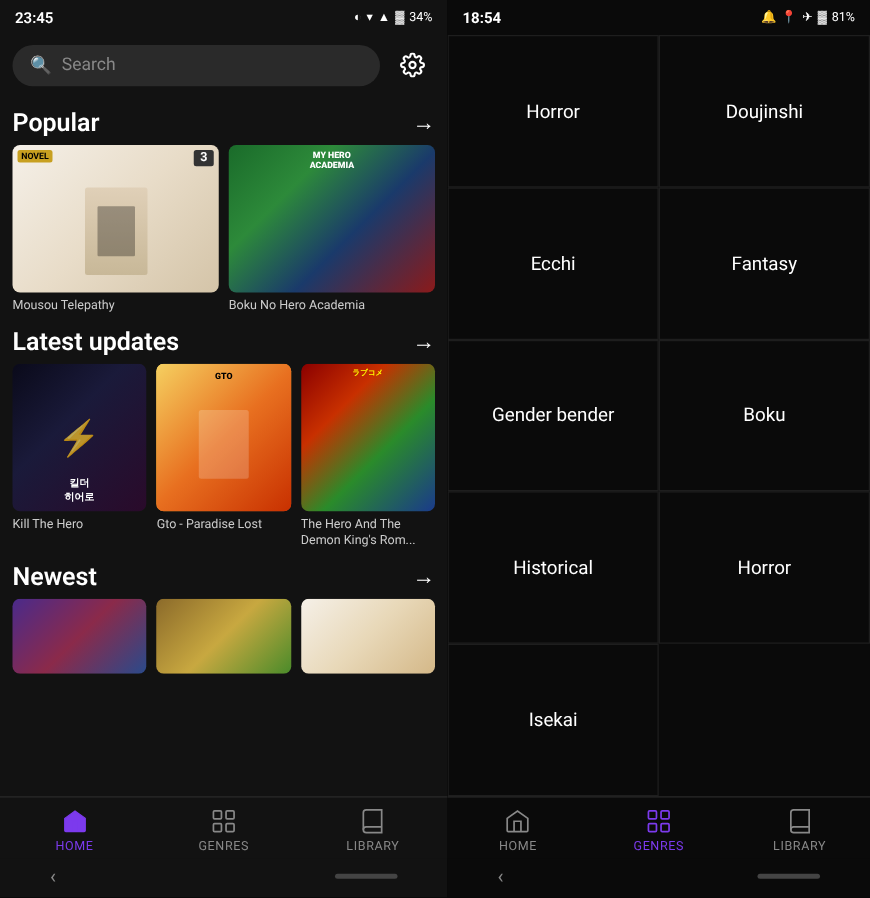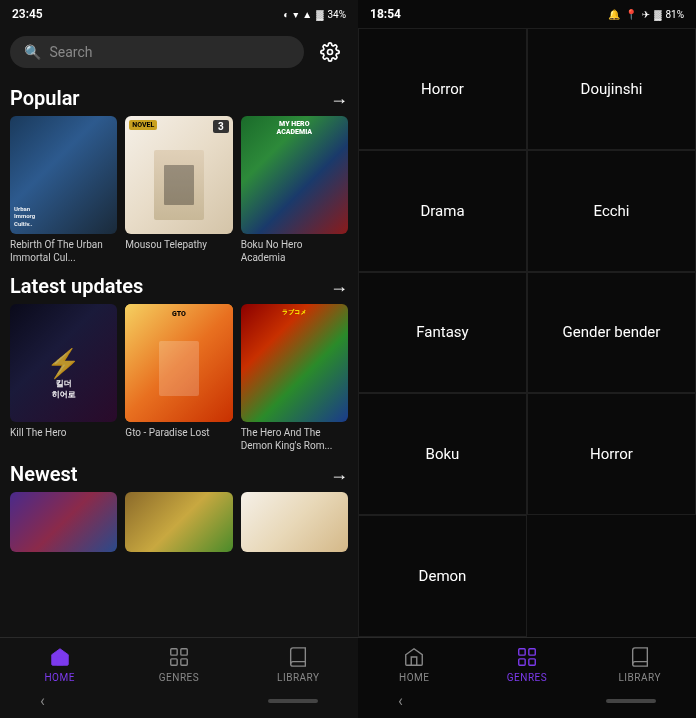--- a/index.html
+++ b/index.html
@@ -300,26 +300,20 @@
         <path d="M19.4 15a1.65 1.65 0 0 0 .33 1.82l.06.06a2 2 0 0 1-2.83 2.83l-.06-.06a1.65 1.65 0 0 0-1.82-.33 1.65 1.65 0 0 0-1 1.51V21a2 2 0 0 1-4 0v-.09A1.65 1.65 0 0 0 9 19.4a1.65 1.65 0 0 0-1.82.33l-.06.06a2 2 0 0 1-2.83-2.83l.06-.06A1.65 1.65 0 0 0 4.68 15a1.65 1.65 0 0 0-1.51-1H3a2 2 0 0 1 0-4h.09A1.65 1.65 0 0 0 4.6 9a1.65 1.65 0 0 0-.33-1.82l-.06-.06a2 2 0 0 1 2.83-2.83l.06.06A1.65 1.65 0 0 0 9 4.68a1.65 1.65 0 0 0 1-1.51V3a2 2 0 0 1 4 0v.09a1.65 1.65 0 0 0 1 1.51 1.65 1.65 0 0 0 1.82-.33l.06-.06a2 2 0 0 1 2.83 2.83l-.06.06A1.65 1.65 0 0 0 19.4 9a1.65 1.65 0 0 0 1.51 1H21a2 2 0 0 1 0 4h-.09a1.65 1.65 0 0 0-1.51 1z"></path>
       </svg>
     </div>
   </div>
 
   <div class="section-header">
     <span class="section-title">Popular</span>
     <span class="arrow-btn">→</span>
   </div>
   <div class="cards-row">
-    <div class="manga-card">
-      <div class="manga-cover manga-cover-1" style="position:relative;">
-        <div style="position:absolute;bottom:6px;left:4px;color:rgba(255,255,255,0.9);font-size:6px;font-weight:bold;line-height:1.3;">Urban<br>Immorg<br>Cultiv..</div>
-      </div>
-      <span class="manga-title">Rebirth Of The Urban Immortal Cul...</span>
-    </div>
     <div class="manga-card">
       <div class="manga-cover manga-cover-2" style="position:relative;">
         <div style="position:absolute;top:4px;left:4px;background:#c8a020;color:#000;font-size:7px;font-weight:bold;padding:1px 3px;border-radius:2px;">NOVEL</div>
         <div style="position:absolute;top:4px;right:4px;background:#333;color:#fff;font-size:10px;font-weight:bold;padding:1px 5px;border-radius:2px;">3</div>
         <div style="position:absolute;inset:0;display:flex;align-items:center;justify-content:center;padding-top:20px;">
           <div style="width:50px;height:70px;background:linear-gradient(180deg,#e0d0b8,#c8b898);border-radius:2px;display:flex;align-items:center;justify-content:center;">
             <div style="width:30px;height:40px;background:rgba(0,0,0,0.3);border-radius:1px;"></div>
           </div>
         </div>
       </div>
@@ -336,21 +330,21 @@
   <div class="section-header">
     <span class="section-title">Latest updates</span>
     <span class="arrow-btn">→</span>
   </div>
   <div class="cards-row">
     <div class="manga-card">
       <div class="manga-cover manga-cover-4" style="position:relative;">
         <div style="position:absolute;inset:0;display:flex;align-items:center;justify-content:center;">
           <div style="color:#3a8bff;font-size:28px;opacity:0.7;">⚡</div>
         </div>
-        <div style="position:absolute;bottom:22px;left:0;right:0;text-align:center;color:#fff;font-size:8px;font-weight:bold;">킬더<br>히어로</div>
+        <div style="position:absolute;bottom:6px;left:0;right:0;text-align:center;color:#fff;font-size:8px;font-weight:bold;">킬더<br>히어로</div>
       </div>
       <span class="manga-title">Kill The Hero</span>
     </div>
     <div class="manga-card">
       <div class="manga-cover manga-cover-5" style="position:relative;">
         <div style="position:absolute;inset:0;background:linear-gradient(135deg,#f5d060,#e87020,#c83000);"></div>
         <div style="position:absolute;top:6px;left:0;right:0;text-align:center;color:#000;font-size:7px;font-weight:900;">GTO</div>
         <div style="position:absolute;inset:0;display:flex;align-items:center;justify-content:center;">
           <div style="width:40px;height:55px;background:rgba(255,255,255,0.2);border-radius:2px;margin-top:10px;"></div>
         </div>
@@ -421,39 +415,39 @@
   </div>
 
   <div class="genres-grid">
     <div class="genre-cell">
       <span class="genre-label">Horror</span>
     </div>
     <div class="genre-cell">
       <span class="genre-label">Doujinshi</span>
     </div>
     <div class="genre-cell">
-      <span class="genre-label">Drama</span>
-    </div>
-    <div class="genre-cell">
       <span class="genre-label">Ecchi</span>
     </div>
     <div class="genre-cell">
       <span class="genre-label">Fantasy</span>
     </div>
     <div class="genre-cell">
       <span class="genre-label">Gender bender</span>
     </div>
     <div class="genre-cell">
       <span class="genre-label">Boku</span>
     </div>
     <div class="genre-cell">
+      <span class="genre-label">Historical</span>
+    </div>
+    <div class="genre-cell">
       <span class="genre-label">Horror</span>
     </div>
     <div class="genre-cell">
-      <span class="genre-label">Demon</span>
+      <span class="genre-label">Isekai</span>
     </div>
   </div>
 
   <div class="bottom-nav-right">
     <div class="nav-item">
       <svg width="22" height="22" viewBox="0 0 24 24" fill="none" stroke="#888" stroke-width="1.5">
         <path d="M3 9.5L12 3l9 6.5V20a1 1 0 0 1-1 1H4a1 1 0 0 1-1-1z"></path>
         <polyline points="9,21 9,12 15,12 15,21"></polyline>
       </svg>
       <span class="nav-label">HOME</span>

